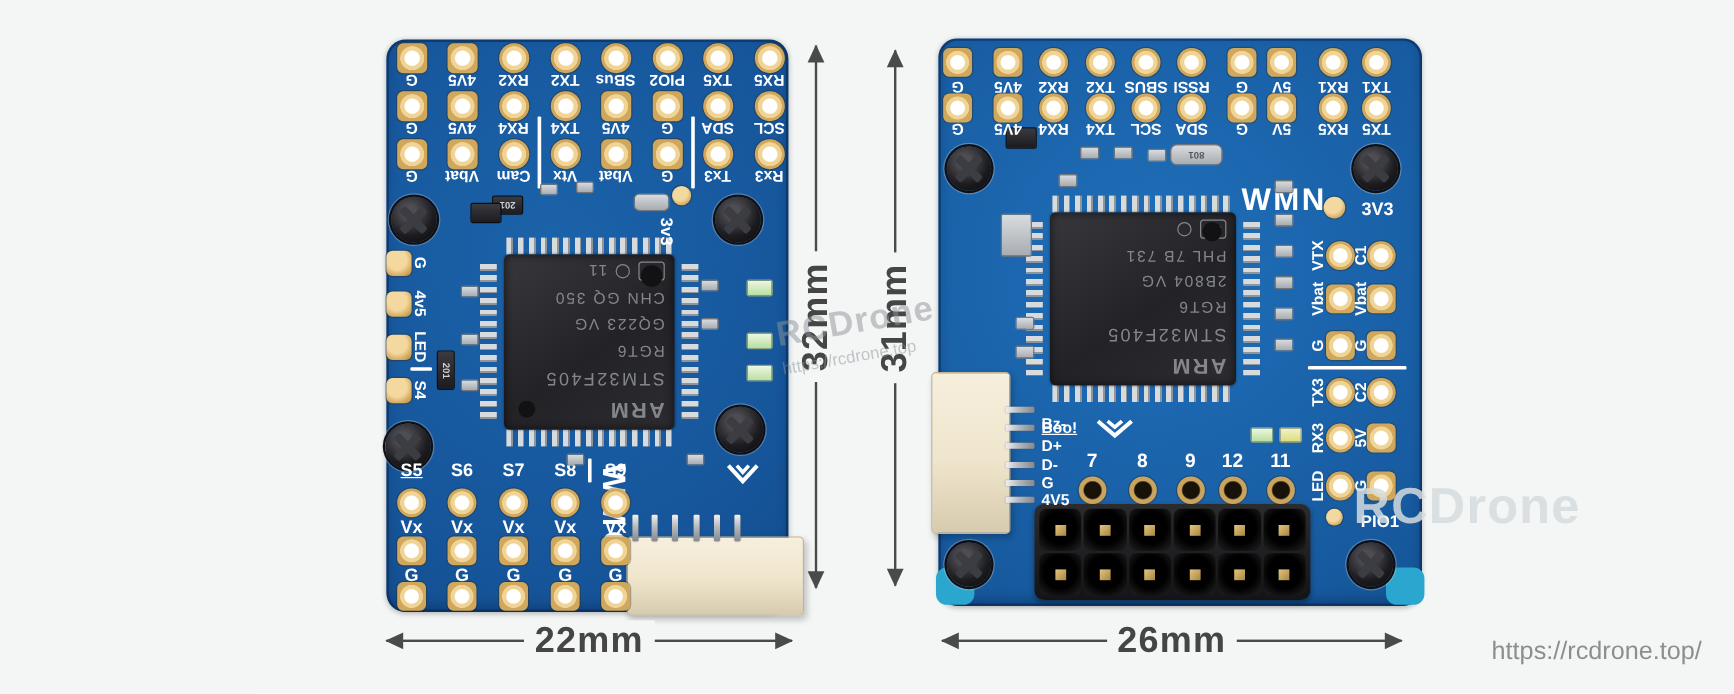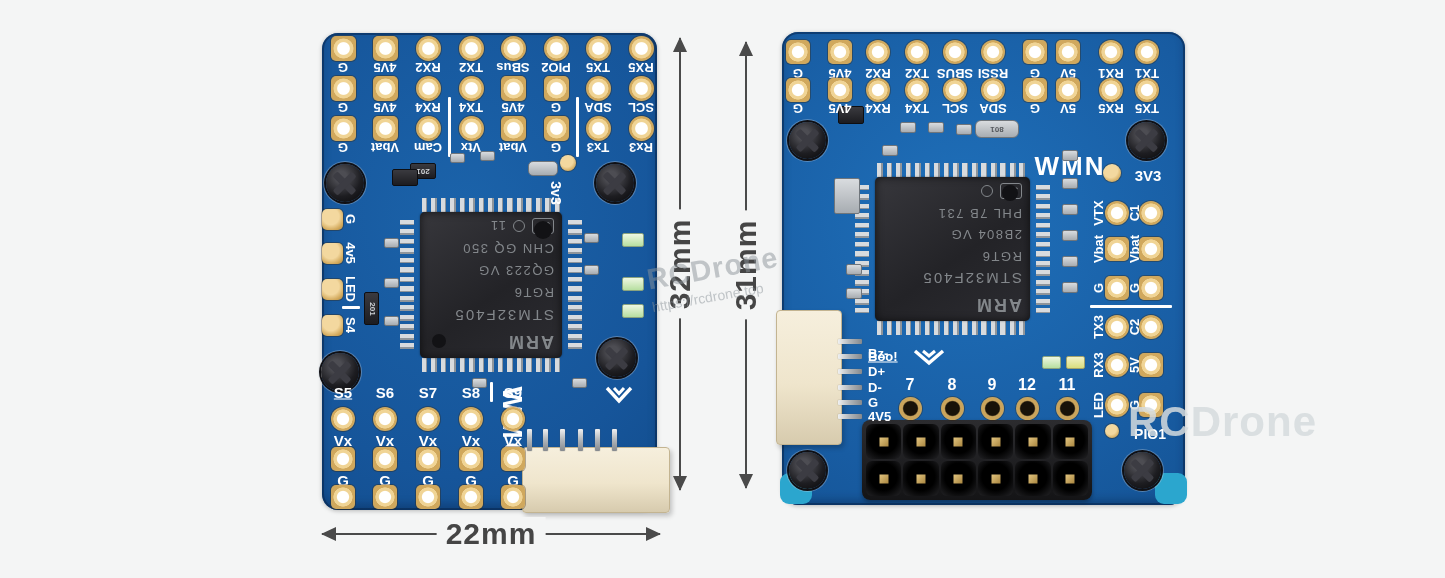--- a/index.html
+++ b/index.html
@@ -426,31 +426,38 @@
       <div class="smd" style="left: 64px; top: 232px; width: 14px; height: 9px;"></div>
       <div class="smd" style="left: 64px; top: 256px; width: 14px; height: 9px;"></div>
     </div>
 
   <div class="dim" style="left:322px;top:524px;width:338px;height:20px;">
     <div class="dim-line-h"></div>
       <div class="ah ah-l"></div>
       <div class="ah ah-r"></div>
     <div class="dim-label">22mm</div>
   </div>
+  <div class="dim" style="left:785px;top:524px;width:383px;height:20px;">
+    <div class="dim-line-h"></div>
+      <div class="ah ah-l"></div>
+      <div class="ah ah-r"></div>
+    <div class="dim-label">26mm</div>
+  </div>
   <div class="dim" style="left:670px;top:38px;width:20px;height:452px;">
     <div class="dim-line-v"></div>
       <div class="av av-t"></div>
       <div class="av av-b"></div>
     <div class="dim-label v">32mm</div>
   </div>
   <div class="dim" style="left:736px;top:42px;width:20px;height:446px;">
     <div class="dim-line-v"></div>
       <div class="av av-t"></div>
       <div class="av av-b"></div>
     <div class="dim-label v">31mm</div>
   </div>
 
   <div class="wm-center">
     <div class="wm1">RCDrone</div>
     <div class="wm2">https://rcdrone.top</div>
   </div>
   <div class="wm-right">RCDrone</div>
+  <div class="site-url">https://rcdrone.top/</div>
 </div>
 
 </body></html>

